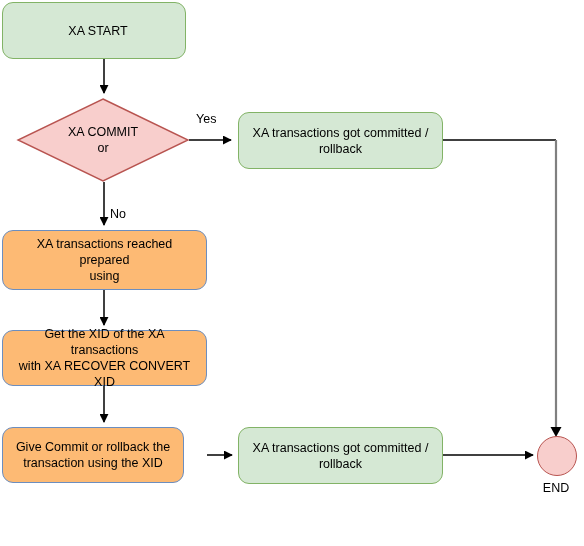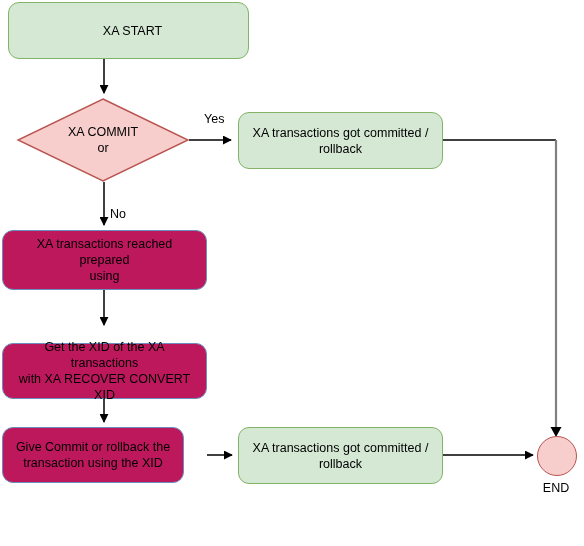--- a/index.html
+++ b/index.html
@@ -34,21 +34,21 @@
   .rounded-box {
     border-radius: 11px;
     border-style: solid;
     border-width: 1.4px;
   }
   .green-node {
     background: #d5e8d4;
     border-color: #82b366;
   }
   .blue-node {
-    background: #be185d;
+    background: #fdba74;
     border-color: #6c8ebf;
   }
   .terminator {
     border-radius: 50%;
     background: #f8cecc;
     border: 1.4px solid #b85450;
   }
   .diamond-wrap {
     position: absolute;
   }
@@ -142,21 +142,21 @@
 
     <g>
       <line x1="207" y1="455" x2="232" y2="455" stroke="#000000" stroke-width="1.5" marker-end="url(#arrowBlack)"></line>
     </g>
 
     <g>
       <line x1="443" y1="455" x2="533" y2="455" stroke="#000000" stroke-width="1.5" marker-end="url(#arrowBlack)"></line>
     </g>
   </svg>
 
-  <div class="node rounded-box green-node" style="left:8px; top:2px; width:241px; height:57px;padding-left:16px;">
+  <div class="node rounded-box green-node" style="left:2px; top:2px; width:184px; height:57px;padding-left:16px;">
     <span class="txt-line">XA START</span>
   </div>
 
   <div class="diamond-wrap" style="left:17px; top:98px; width:172px; height:84px;">
     <svg width="172" height="84" viewBox="0 0 172 84">
       <polygon points="86,1 171,42 86,83 1,42" fill="#f8cecc" stroke="#b85450" stroke-width="1.4"></polygon>
     </svg>
     <div class="diamond-label">
       <span class="txt-line">XA COMMIT</span>
       <span class="txt-line">or</span>
@@ -166,34 +166,34 @@
   <div class="node rounded-box green-node" style="left:238px; top:112px; width:205px; height:57px; flex-direction:column;">
     <span class="txt-line">XA transactions got committed /</span>
     <span class="txt-line">rollback</span>
   </div>
 
   <div class="node rounded-box blue-node" style="left:2px; top:230px; width:205px; height:60px; flex-direction:column;">
     <span class="txt-line">XA transactions reached prepared</span>
     <span class="txt-line">using</span>
   </div>
 
-  <div class="node rounded-box blue-node" style="left:2px; top:343px; width:205px; height:56px; flex-direction:column;">
+  <div class="node rounded-box blue-node" style="left:2px; top:330px; width:205px; height:56px; flex-direction:column;">
     <span class="txt-line">Get the XID of the XA transactions</span>
     <span class="txt-line">with XA RECOVER CONVERT XID</span>
   </div>
 
   <div class="node rounded-box blue-node" style="left:2px; top:427px; width:182px; height:56px; flex-direction:column;">
     <span class="txt-line">Give Commit or rollback the</span>
     <span class="txt-line">transaction using the XID</span>
   </div>
 
   <div class="node rounded-box green-node" style="left:238px; top:427px; width:205px; height:57px; flex-direction:column;">
     <span class="txt-line">XA transactions got committed /</span>
     <span class="txt-line">rollback</span>
   </div>
 
   <div class="terminator" style="position:absolute; left:537px; top:436px; width:38px; height:38px;"></div>
   <div class="node-caption" style="left:516px; top:481px; width:80px;">END</div>
 
-  <div class="edge-label" style="left:196px; top:112px;margin-left:8px;">Yes</div>
+  <div class="edge-label" style="left:196px; top:112px;">Yes</div>
   <div class="edge-label" style="left:110px; top:191px;margin-top:16px;">No</div>
 
 </div>
 
 </body></html>

